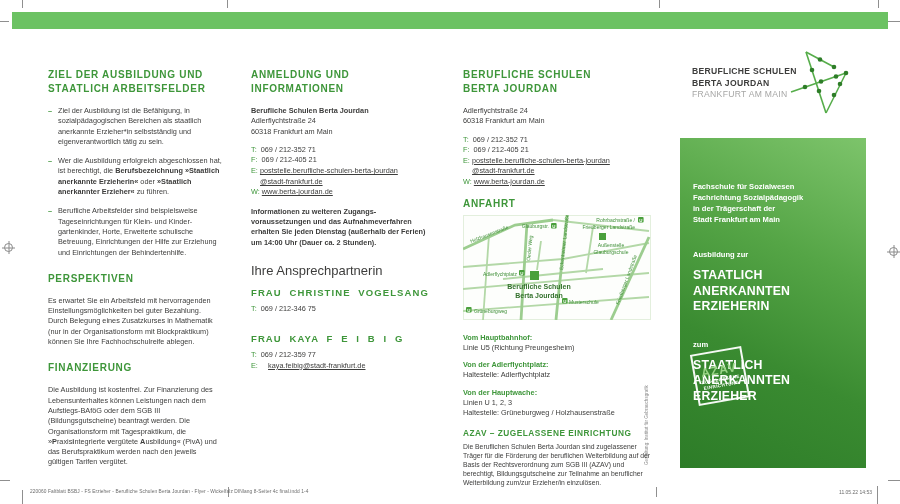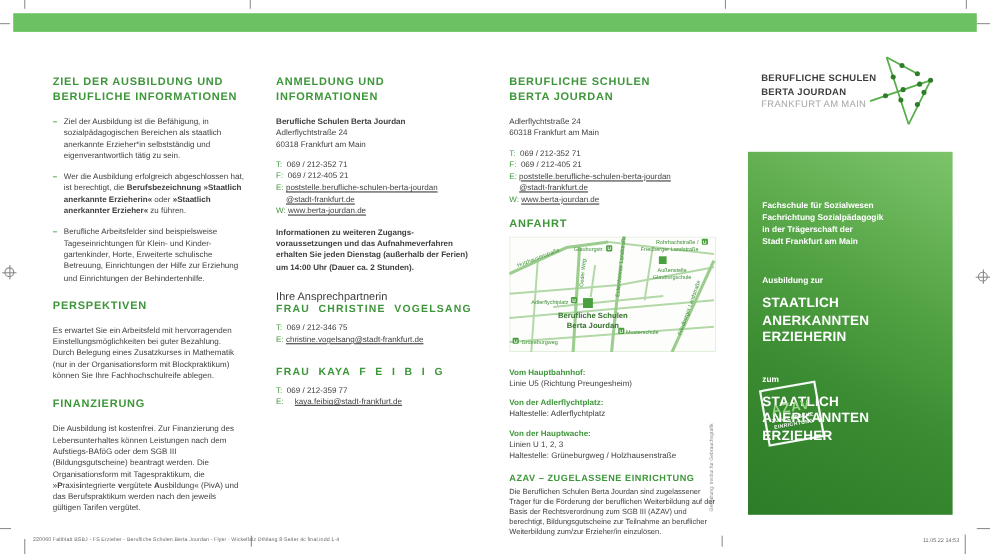--- a/index.html
+++ b/index.html
@@ -47,21 +47,21 @@
   .u{text-decoration:underline;text-underline-offset:1px;text-align:center;}
   .g{color:var(--green);}
   .sect-gap{margin-top:14px;}
   
   .org-name{font-weight:bold;font-size:7.3px;line-height:10.3px;}
   .addr{font-size:7.3px;line-height:10.3px;}
   .contact{margin-top:8px;margin-bottom:9px;}
   .c-row{font-size:7.3px;line-height:10.6px;}
   .c-row.indent{padding-left:9px;}
   .bold-info{font-weight:bold;font-size:7.3px;line-height:10.3px;margin-bottom:18px;}
-  .plain-note{font-size:10px;line-height:10.3px;}
+  .plain-note{font-size:13px;line-height:10.3px;margin-bottom:11px;}
   .person-name{color:var(--green);font-weight:bold;font-size:9.5px;letter-spacing:1.1px;word-spacing:4px;margin-bottom:6px;}
   .person-block{margin-bottom:18px;}
   
   .map-wrap{margin:3px 0 9px;}
   
   .t-block{margin-bottom:7px;}
   .t-head{color:var(--green);font-weight:bold;font-size:7.3px;line-height:10.3px;}
   .t-line{font-size:7.3px;line-height:10.3px;}
   .azav-title{color:var(--green);font-weight:bold;font-size:8.3px;letter-spacing:.5px;margin:9px 0 4px;}
   .azav-body{font-size:6.8px;line-height:9.2px;}
@@ -104,21 +104,21 @@
 <div class="mk v" style="left:228px;top:487px;height:10px;"></div>
 <div class="mk v" style="left:656px;top:487px;height:10px;"></div>
 <div class="regmark" style="left:4px;top:243px;"></div>
 <div class="regmark" style="left:889px;top:247px;"></div>
 <div class="footer-slug">220060 Faltblatt BSBJ - FS Erzieher - Berufliche Schulen Berta Jourdan - Flyer - Wickelfalz DINlang 8-Seiter 4c final.indd   1-4</div>
 <div class="stamp">11.05.22   14:53</div>
 <div class="credit">Gestaltung: Institut für Gebrauchsgrafik</div>
 
 <div class="col" id="col1">
   <div class="green-title">ZIEL DER AUSBILDUNG UND
-BERUFLICHE INFORMATIONEN</div>
+STAATLICH ARBEITSFELDER</div>
   <div class="bullet">
     <span class="dash">–</span>
     <span class="bt">Ziel der Ausbildung ist die Befähigung, in sozialpädagogischen Bereichen als staatlich anerkannte Erzieher*in selbstständig und eigenverantwortlich tätig zu sein.</span>
   </div>
   <div class="bullet">
     <span class="dash">–</span>
     <span class="bt"><span>Wer die Ausbildung erfolgreich abgeschlossen hat, ist berechtigt, die </span><span class="b">Berufsbezeichnung »Staatlich anerkannte Erzieherin«</span><span> oder </span><span class="b">»Staatlich anerkannter Erzieher«</span><span> zu führen.</span></span>
   </div>
   <div class="bullet">
     <span class="dash">–</span>
@@ -141,21 +141,20 @@
     <div class="c-row"><span class="g">F:&nbsp;&nbsp;</span><span>069 / 212-405 21</span></div>
     <div class="c-row"><span class="g">E:&nbsp;</span><span class="u">poststelle.berufliche-schulen-berta-jourdan</span></div>
     <div class="c-row indent"><span class="u">@stadt-frankfurt.de</span></div>
     <div class="c-row"><span class="g">W:&nbsp;</span><span class="u">www.berta-jourdan.de</span></div>
   </div>
   <p class="bold-info">Informationen zu weiteren Zugangs-voraussetzungen und das Aufnahmeverfahren erhalten Sie jeden Dienstag (außerhalb der Ferien) um 14:00 Uhr (Dauer ca. 2 Stunden).</p>
   <div class="plain-note">Ihre Ansprechpartnerin</div>
   <div class="person-block">
     <div class="person-name">FRAU CHRISTINE VOGELSANG</div>
     <div class="c-row"><span class="g">T:&nbsp;&nbsp;</span><span>069 / 212-346 75</span></div>
-    <div class="c-row"><span class="g">E:&nbsp;</span><span class="u">christine.vogelsang@stadt-frankfurt.de</span></div>
   </div>
   <div class="person-block">
     <div class="person-name">FRAU KAYA F E I B I G</div>
     <div class="c-row"><span class="g">T:&nbsp;&nbsp;</span><span>069 / 212-359 77</span></div>
     <div class="c-row"><span class="g">E:&nbsp;&nbsp;&nbsp;&nbsp;&nbsp;</span><span class="u">kaya.feibig@stadt-frankfurt.de</span></div>
   </div>
 </div>
 
 <div class="col" id="col3">
   <div class="green-title">BERUFLICHE SCHULEN

